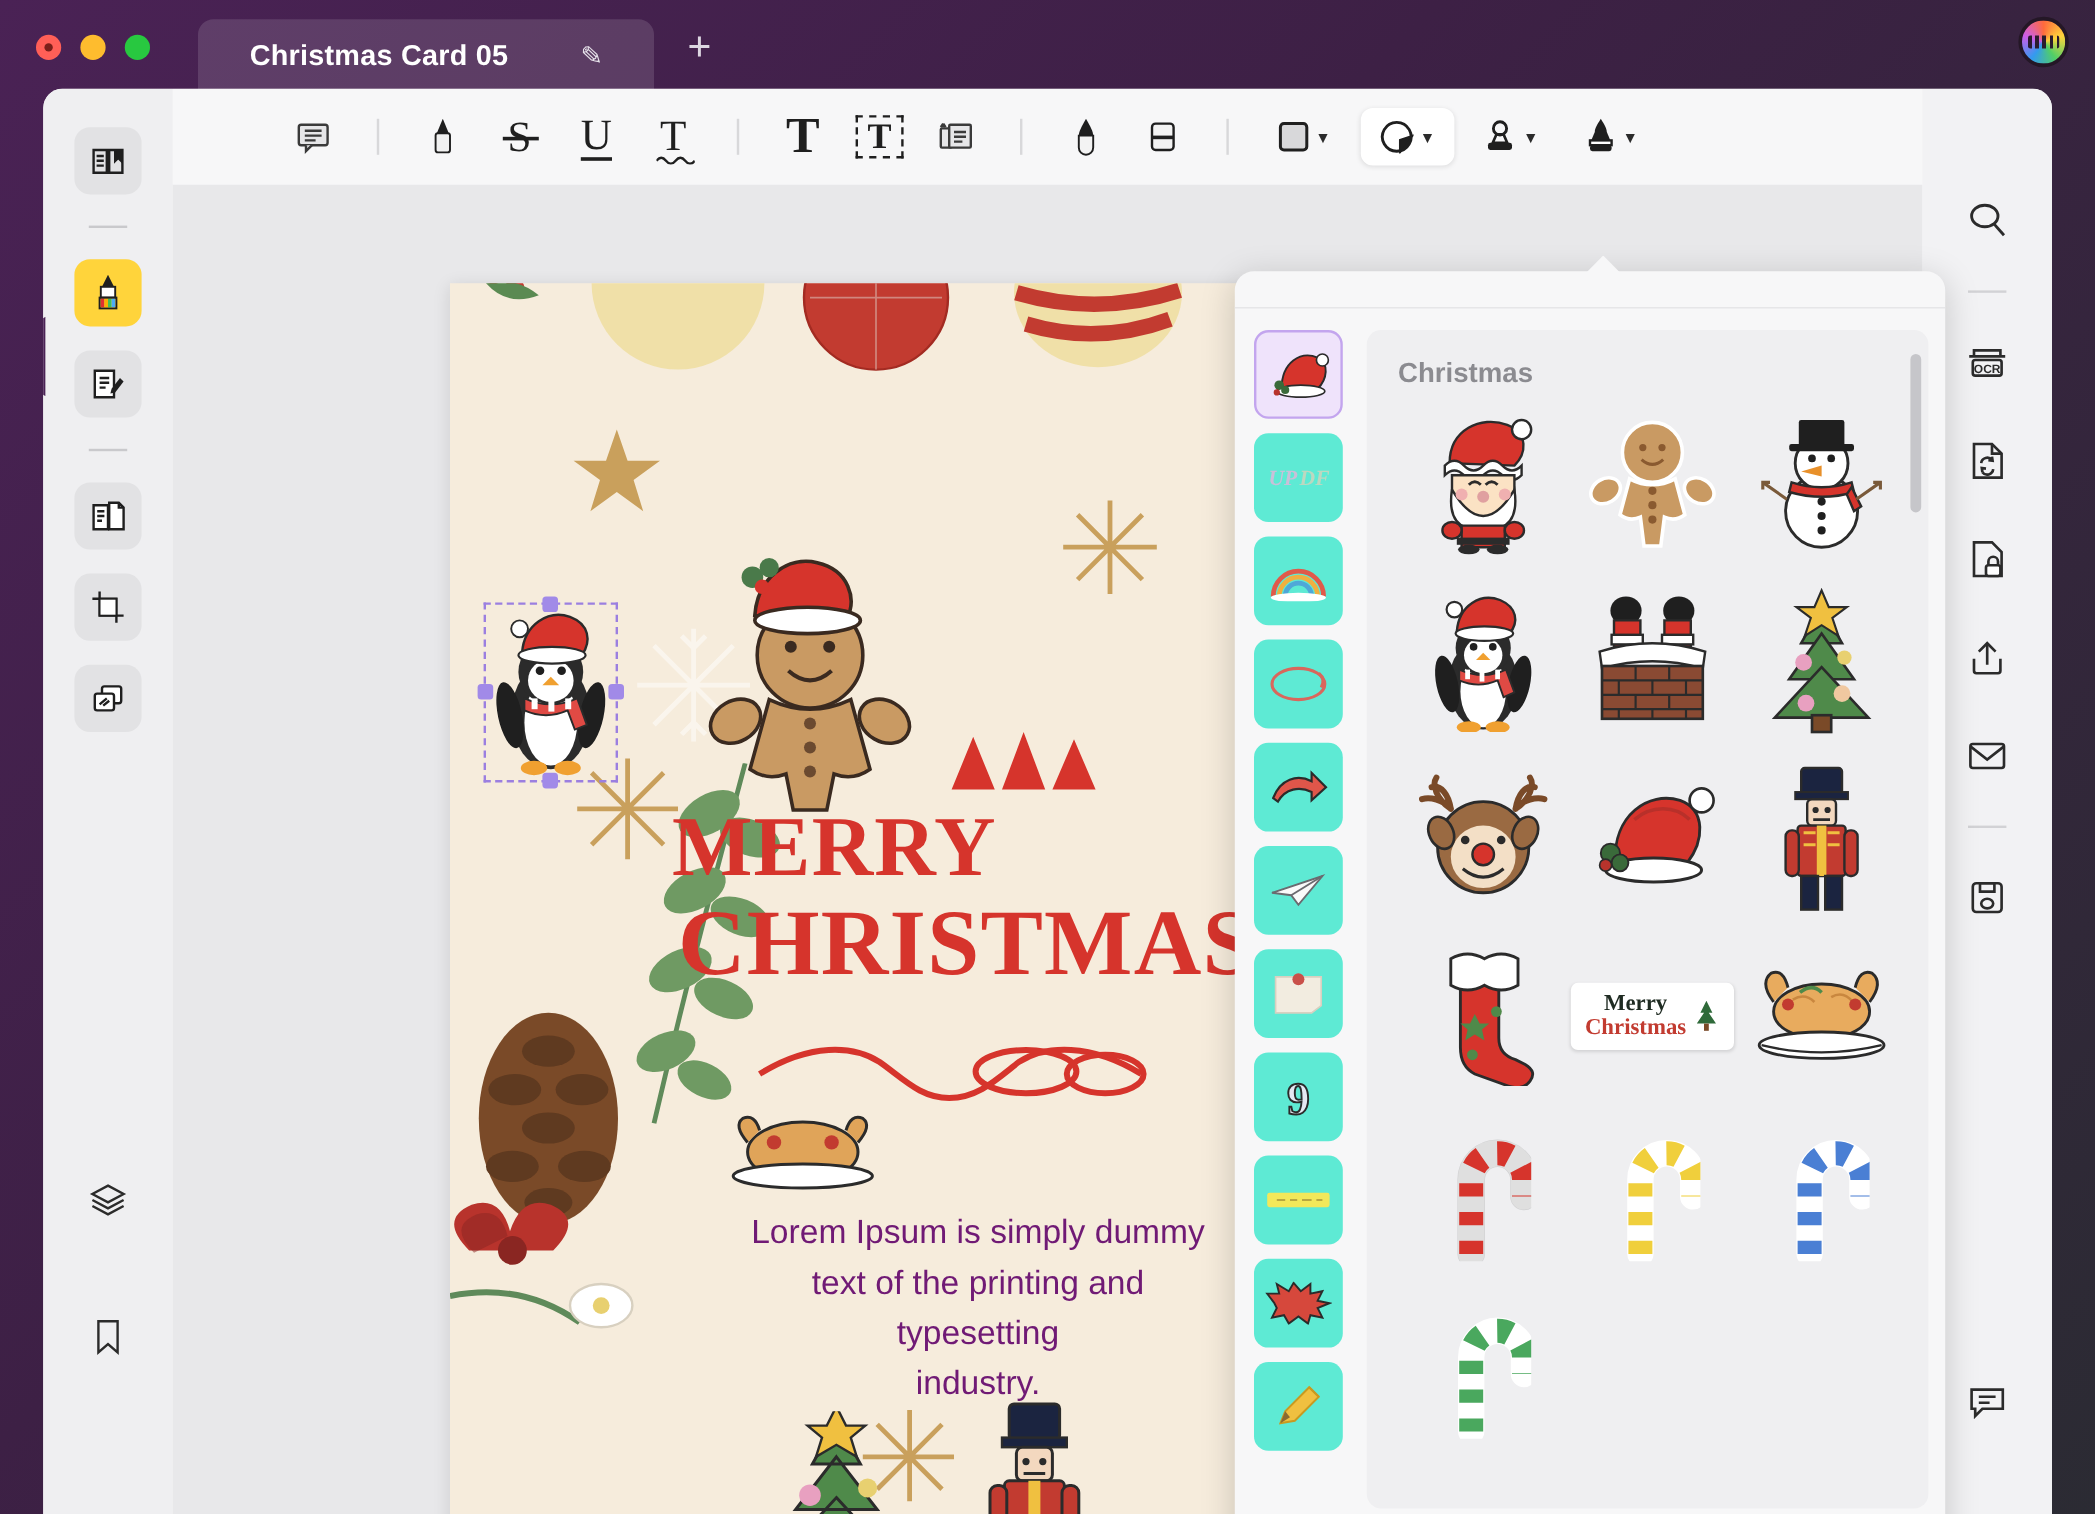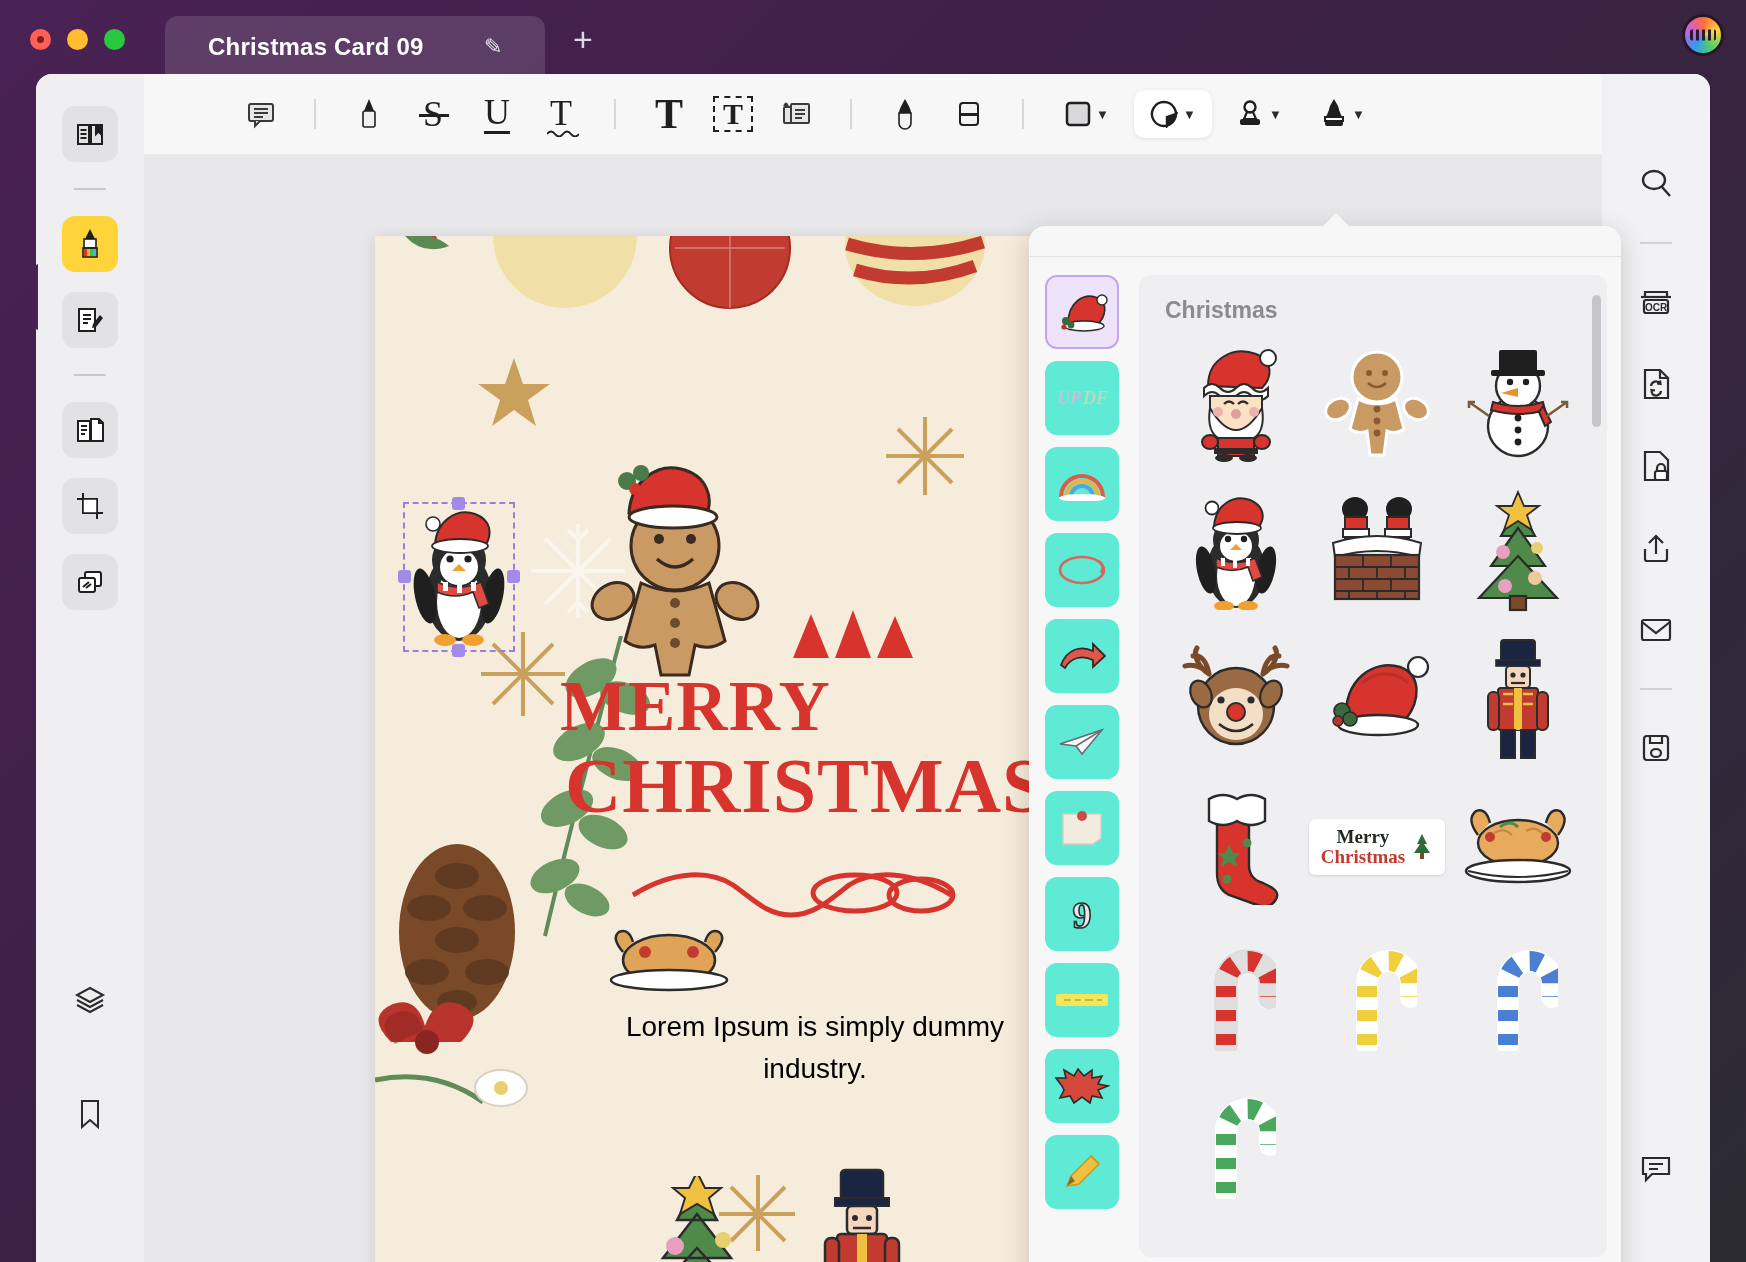--- a/index.html
+++ b/index.html
@@ -147,21 +147,21 @@
   }
   #christmas {
     position: absolute; left: 190px; top: 505px;
     font-family: "Liberation Serif", serif;
     font-weight: bold; font-size: 78px; color: #d6342c;
     letter-spacing: 1px; white-space: nowrap;
   }
   #body-text {
     position: absolute; left: 230px; top: 770px;
     width: 420px; text-align: center;
-    font-size: 28px; color: #000000; line-height: 1.5;
+    font-size: 28px; color: #701a75; line-height: 1.5;
   }
   #swirl {
     position: absolute; left: 250px; top: 625px;
     width: 340px; height: 64px;
   }
 
   
   #sel-box {
     position: absolute; left: 28px; top: 266px;
     width: 112px; height: 150px;
@@ -231,21 +231,21 @@
 </head>
 <body>
 
 <div id="titlebar">
   <div id="traffic">
     <div class="light red"></div>
     <div class="light amber"></div>
     <div class="light green"></div>
   </div>
   <div id="tab">
-    <span id="tab-title">Christmas Card 09</span>
+    <span id="tab-title">Christmas Card 05</span>
     <span id="tab-edit">✎</span>
   </div>
   <span id="new-tab">+</span>
   <div id="brand-logo"></div>
 </div>
 
 <div id="window">
 
   <div id="left-rail">
     <div id="notch">
@@ -525,20 +525,21 @@
         <ellipse cx="64" cy="34" rx="46" ry="25" fill="#e0a459" stroke="#2b2b2b" stroke-width="2.5"></ellipse>
         <path d="M18 26 q-12 -14 -4 -20 q10 -4 14 10" fill="#e0a459" stroke="#2b2b2b" stroke-width="2.5"></path>
         <path d="M110 26 q12 -14 4 -20 q-10 -4 -14 10" fill="#e0a459" stroke="#2b2b2b" stroke-width="2.5"></path>
         <ellipse cx="64" cy="54" rx="58" ry="10" fill="#fff" stroke="#2b2b2b" stroke-width="2.5"></ellipse>
         <circle cx="40" cy="26" r="6" fill="#c23b30"></circle>
         <circle cx="88" cy="26" r="6" fill="#c23b30"></circle>
       </svg>
 
       <div id="body-text">
         <div>Lorem Ipsum is simply dummy</div>
+        <div>text of the printing and typesetting</div>
         <div>industry.</div>
       </div>
 
       <svg class="deco" style="left:-10px;top:600px;" width="190" height="330">
         <ellipse cx="92" cy="96" rx="58" ry="88" fill="#7a4a28"></ellipse>
         <g fill="#5f3a20">
           <ellipse cx="92" cy="40" rx="22" ry="13"></ellipse>
             <ellipse cx="64" cy="72" rx="22" ry="13"></ellipse>
           <ellipse cx="120" cy="72" rx="22" ry="13"></ellipse>
             <ellipse cx="92" cy="104" rx="22" ry="13"></ellipse>

